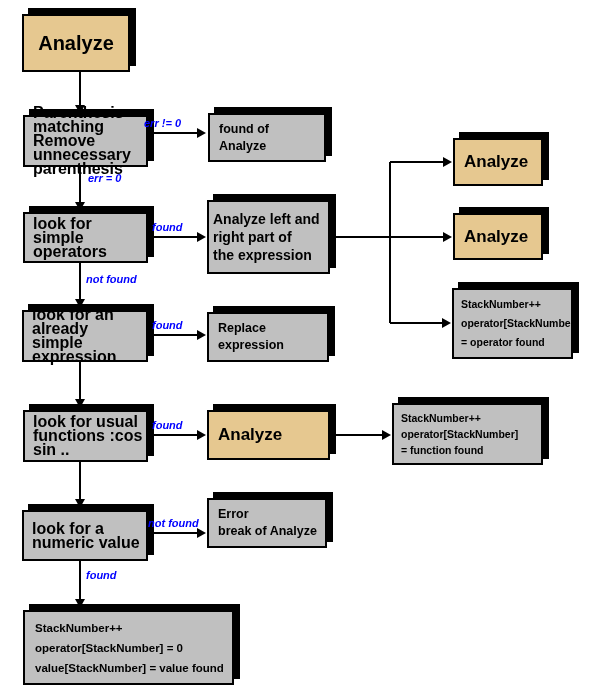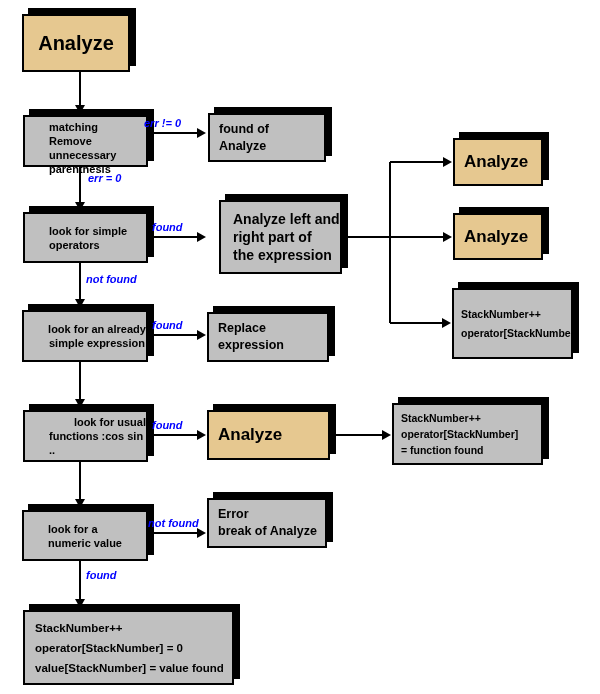--- a/index.html
+++ b/index.html
@@ -18,23 +18,23 @@
     position:absolute;box-sizing:border-box;
     border:2px solid var(--ink);
     box-shadow:6px -6px 0 var(--ink);
     display:flex;flex-direction:column;justify-content:center;
     font-weight:bold;color:var(--ink);
   }
   .gray{background:var(--gray);}
   .tan{background:var(--tan);}
   .line{display:block;}
   
-  .t-sm{font-size:11px;line-height:14px;padding-left:24px;}
+  .t-sm{font-size:16px;line-height:14px;padding-left:8px;}
   .t-md{font-size:12.5px;line-height:17px;padding-left:9px;}
-  .t-lg{font-size:14px;line-height:18px;padding-left:12px;margin-left:12px;}
+  .t-lg{font-size:14px;line-height:18px;padding-left:4px;}
   .t-stack{font-size:10.5px;line-height:19px;padding-left:7px;}
   .t-stack2{font-size:10.5px;line-height:16px;padding-left:7px;}
   .t-bottom{font-size:11.5px;line-height:20px;padding-left:10px;}
   .t-analyze-big{font-size:20px;align-items:center;}
   .t-analyze{font-size:17px;padding-left:9px;}
   .edge-label{
     position:absolute;color:var(--blue);
     font-size:11px;font-weight:bold;font-style:italic;
     white-space:nowrap;
   }
@@ -138,32 +138,33 @@
     <span class="line">Analyze</span>
   </div>
 
   <div class="box tan t-analyze" style="left:453px;top:213px;width:90px;height:47px;">
     <span class="line">Analyze</span>
   </div>
 
   <div class="box gray t-stack" style="left:452px;top:288px;width:121px;height:71px;">
     <span class="line">StackNumber++</span>
     <span class="line">operator[StackNumber]</span>
+    <span class="line">= operator found</span>
   </div>
 
   <div class="box gray t-sm" style="left:22px;top:310px;width:126px;height:52px;align-items:center;">
     <span class="line">look for an already</span>
     <span class="line">simple expression</span>
   </div>
 
   <div class="box gray t-md" style="left:207px;top:312px;width:122px;height:50px;">
     <span class="line">Replace expression</span>
   </div>
 
-  <div class="box gray t-sm" style="left:23px;top:410px;width:125px;height:52px;align-items:flex-end;">
+  <div class="box gray t-sm" style="left:23px;top:410px;width:125px;height:52px;">
     <span class="line">look for usual</span>
     <span class="line">functions :cos sin ..</span>
   </div>
 
   <div class="box tan t-analyze" style="left:207px;top:410px;width:123px;height:50px;">
     <span class="line">Analyze</span>
   </div>
 
   <div class="box gray t-stack2" style="left:392px;top:403px;width:151px;height:62px;">
     <span class="line">StackNumber++</span>

